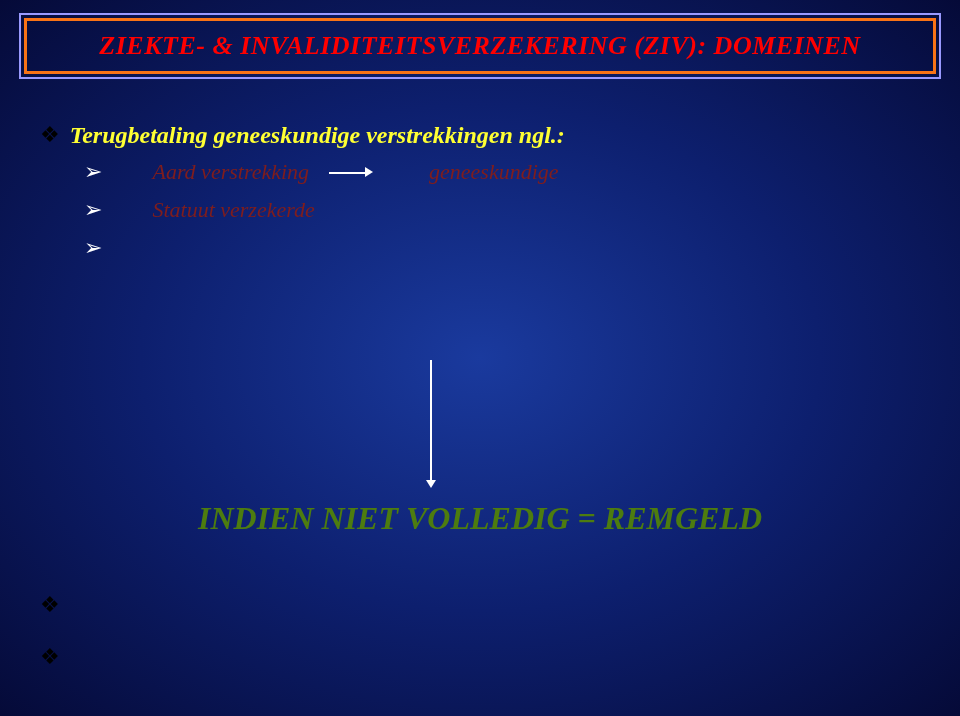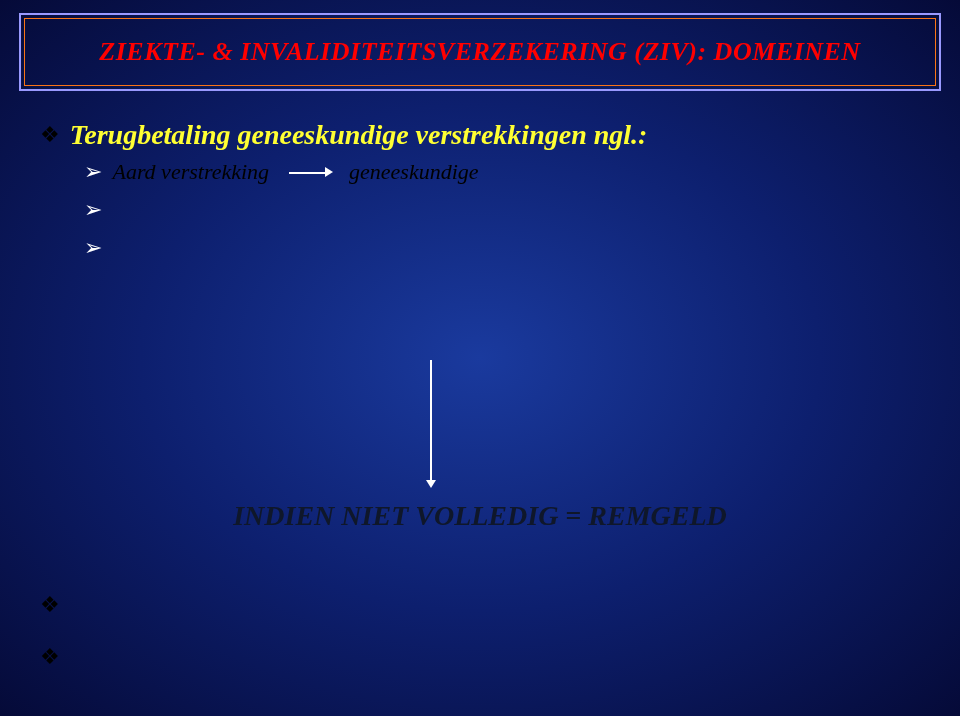--- a/index.html
+++ b/index.html
@@ -12,24 +12,24 @@
   body {
     background: radial-gradient(ellipse at center, #1a3a9e 0%, #0d1f6e 50%, #050a38 100%);
     font-family: "Comic Sans MS", "Comic Sans", cursive;
     position: relative;
   }
   .title-box {
     position: absolute;
     top: 18px;
     left: 24px;
     right: 24px;
-    border: 1px solid #f97316;
+    border: 3px solid #f97316;
     outline: 2px solid #9999ff;
     outline-offset: 3px;
-    padding: 18px 16px;
+    padding: 10px 16px;
     text-align: center;
   }
   .title-text {
     color: #ff0000;
     font-weight: bold;
     font-style: italic;
     font-size: 26px;
     letter-spacing: 0.5px;
   }
   .content {
@@ -50,41 +50,42 @@
   .diamond {
     color: #000000;
     font-size: 22px;
     line-height: 30px;
     flex-shrink: 0;
   }
   .lvl1-text {
     color: #ffff33;
     font-style: italic;
     font-weight: bold;
-    font-size: 28px;
+    font-size: 24px;
     line-height: 30px;
   }
   .lvl2 {
     display: flex;
     align-items: center;
     gap: 10px;
     margin-left: 44px;
     margin-bottom: 10px;
   }
   .chevron {
     color: #ffffff;
     font-size: 22px;
     line-height: 28px;
     flex-shrink: 0;
   }
   .lvl2-text {
-    color: #000000;
+    color: #7f1d1d;
     font-style: italic;
     font-size: 22px;
     line-height: 28px;
+    margin-left: 40px;
   }
   .arrow-line {
     display: inline-block;
     vertical-align: middle;
     width: 44px;
     height: 14px;
     position: relative;
     margin: 0 6px 0 10px;
   }
   .arrow-line::before {
@@ -122,24 +123,24 @@
     border-top: 8px solid #ffffff;
     border-left: 5px solid transparent;
     border-right: 5px solid transparent;
   }
   .middle-label {
     position: absolute;
     top: 500px;
     left: 0;
     right: 0;
     text-align: center;
-    color: #0f172a;
+    color: #4d7c0f;
     font-style: italic;
     font-weight: bold;
-    font-size: 28px;
+    font-size: 32px;
   }
   .bottom {
     position: absolute;
     top: 590px;
     left: 40px;
     right: 40px;
   }
 </style>
 </head>
 <body>
@@ -158,20 +159,21 @@
 
     <div class="lvl2">
       <span class="chevron">➢</span>
       <span class="lvl2-text">Aard verstrekking</span>
       <span class="arrow-line"></span>
       <span class="lvl2-text">geneeskundige</span>
     </div>
 
     <div class="lvl2">
       <span class="chevron">➢</span>
+      <span class="lvl2-text">Statuut verzekerde</span>
     </div>
 
     <div class="lvl2">
       <span class="chevron">➢</span>
     </div>
   </div>
 
 </div>
 
 <div class="vertical-arrow"></div>

